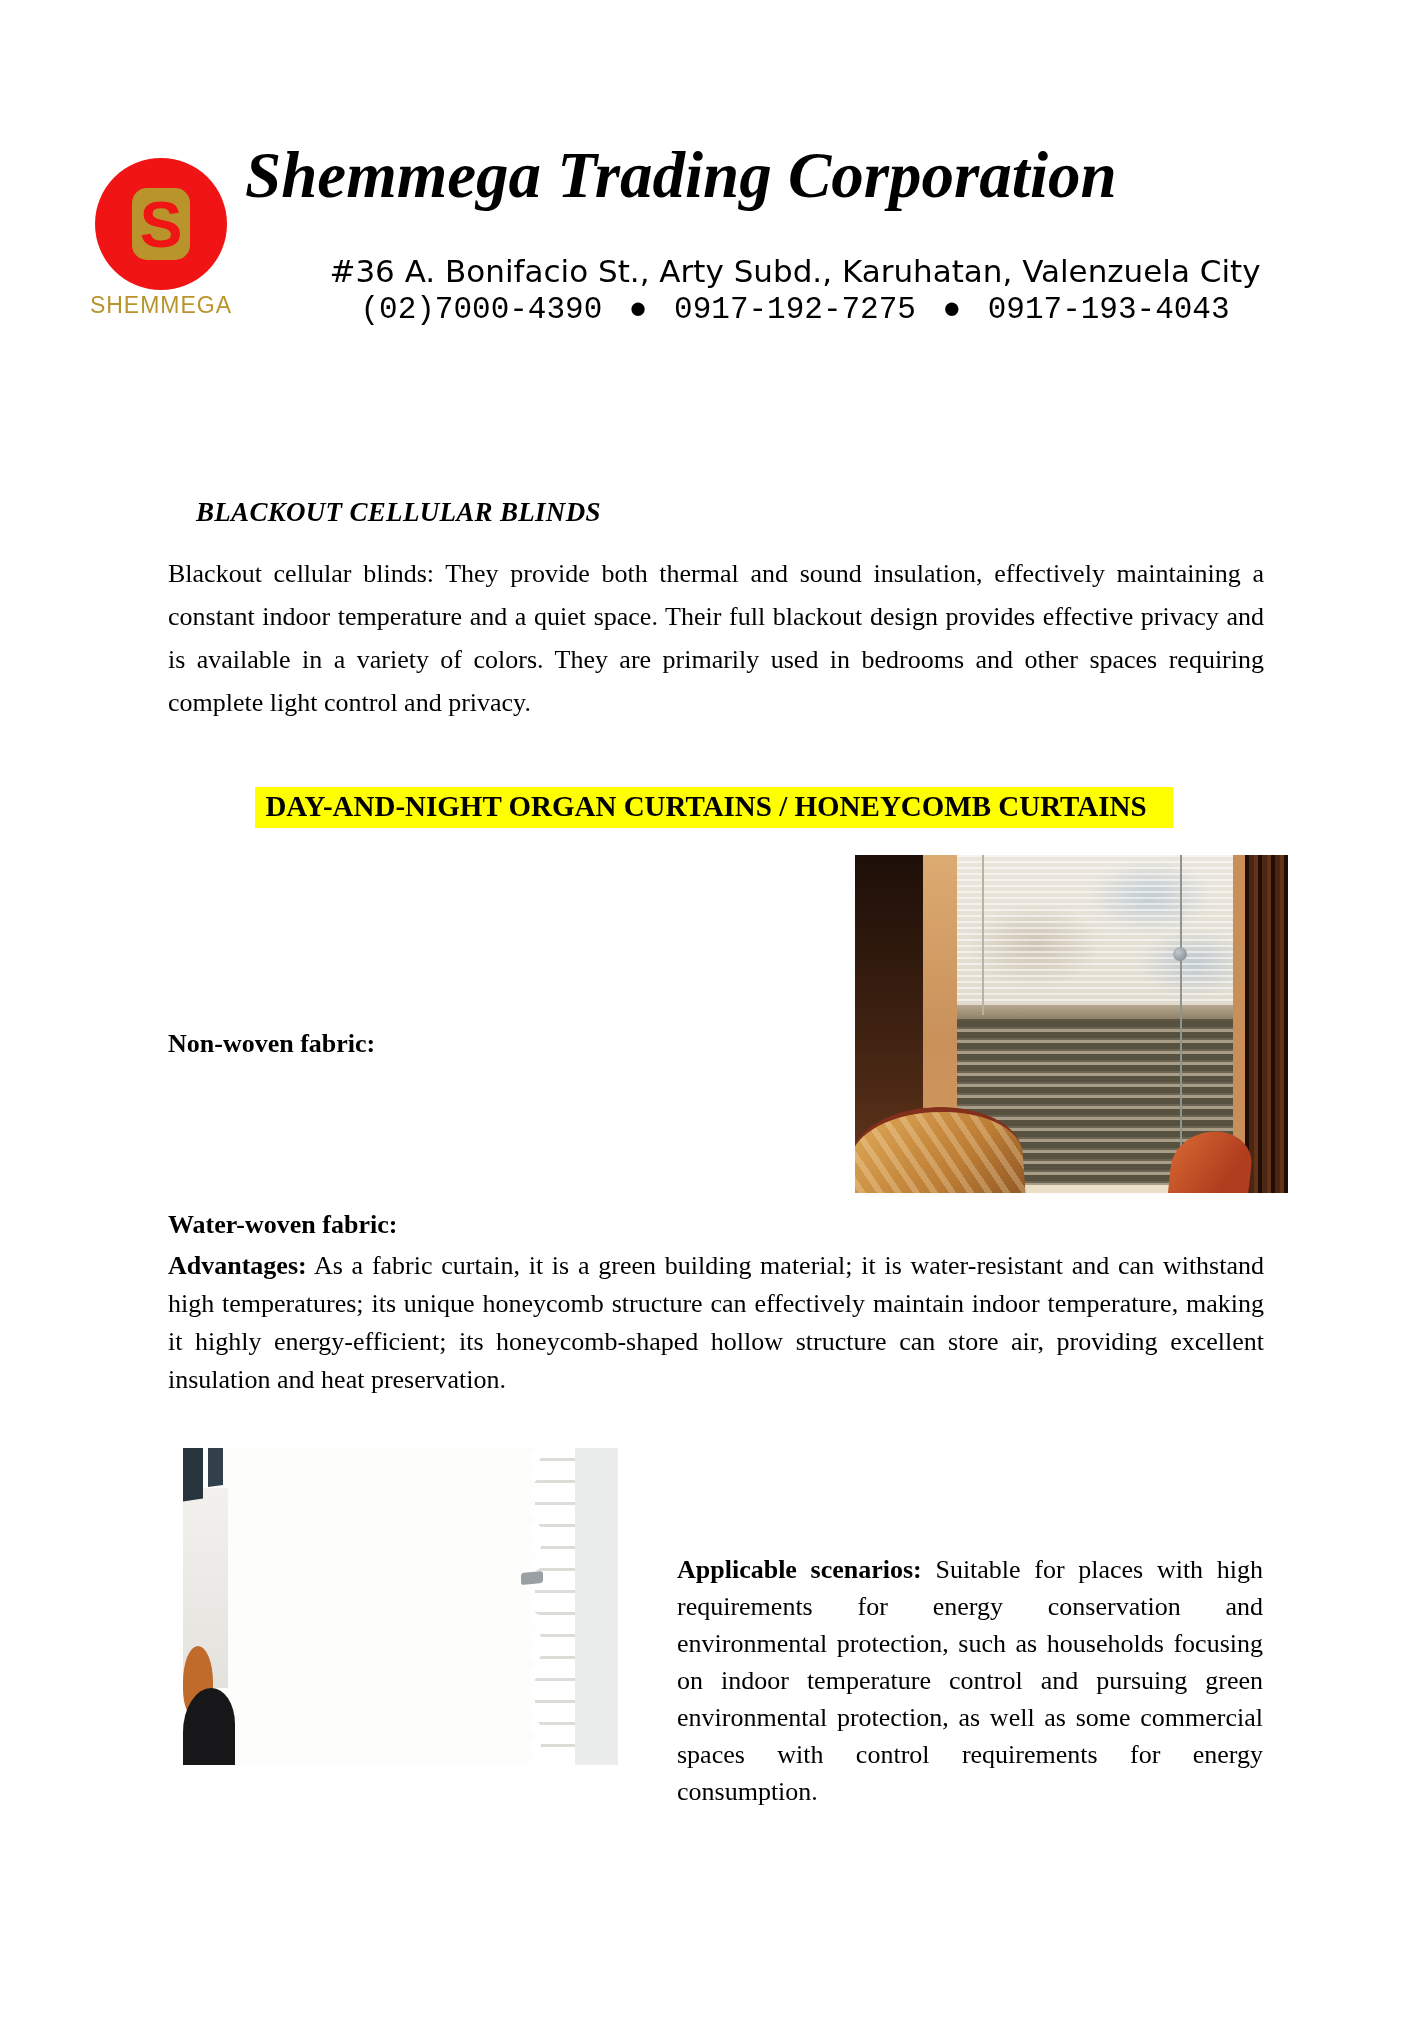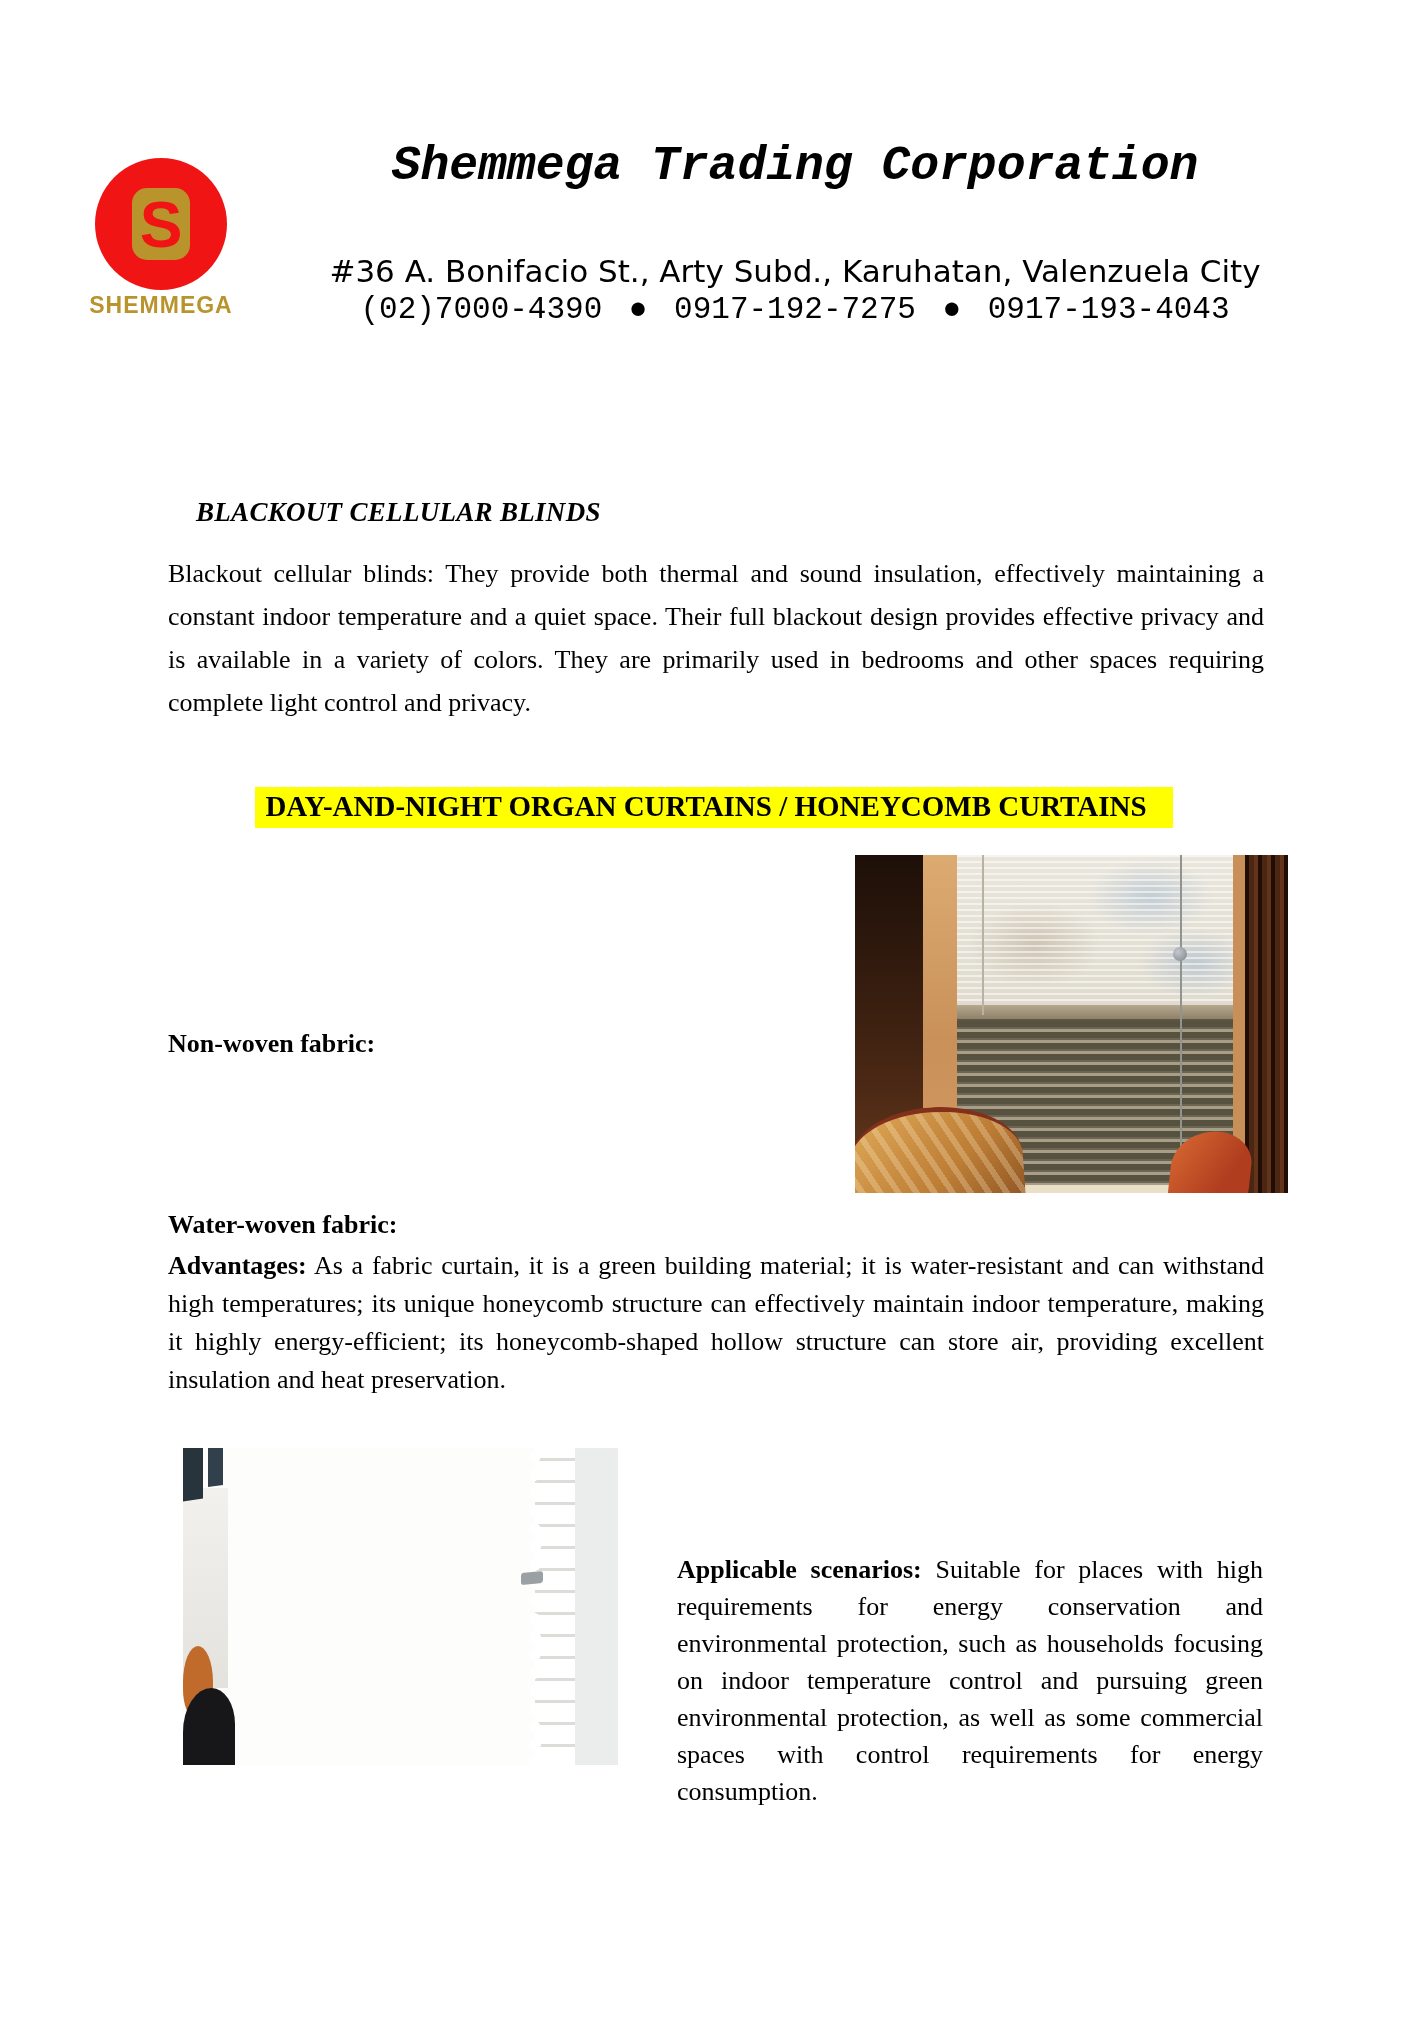--- a/index.html
+++ b/index.html
@@ -2,25 +2,25 @@
 <html><head>
 <meta charset="utf-8">
 <style>
   html,body{margin:0;padding:0;background:#ffffff;}
   .page{position:relative;width:1428px;height:2028px;background:#ffffff;overflow:hidden;
         font-family:"Liberation Serif",serif;color:#000;}
 
   
   .logo-svg{position:absolute;left:95px;top:158px;width:132px;height:132px;}
   .logo-word{position:absolute;left:80px;top:292px;width:162px;text-align:center;
-             font-family:"Liberation Sans",sans-serif;font-weight:bold;font-size:23px;
+             font-family:"Liberation Sans",sans-serif;font-weight:normal;font-size:23px;
              color:#b9942d;letter-spacing:1px;}
-  .company-name{position:absolute;left:245px;top:140px;width:1100px;text-align:center;
-                font-family:Liberation Mono, monospace;font-style:italic;font-weight:bold;
-                font-size:48px;line-height:1.1;white-space:nowrap;}
+  .company-name{position:absolute;left:245px;top:140px;width:1100px;text-align:left;
+                font-family:Liberation Serif, serif;font-style:italic;font-weight:bold;
+                font-size:65px;line-height:1.1;white-space:nowrap;}
   .address-line{position:absolute;left:245px;top:253px;width:1100px;text-align:center;
                 font-family:"DejaVu Sans",sans-serif;font-size:31px;white-space:nowrap;}
   .phone-line{position:absolute;left:245px;top:292px;width:1100px;text-align:center;
               font-family:Liberation Mono, monospace;font-size:31px;word-spacing:8px;white-space:nowrap;}
 
   
   .just{text-align:justify;}
   .blackout-title{position:absolute;left:196px;top:497px;margin:0;font-size:27px;
                   font-weight:bold;font-style:italic;letter-spacing:.3px;}
   .p-blackout{position:absolute;left:168px;top:552px;width:1096px;margin:0;

